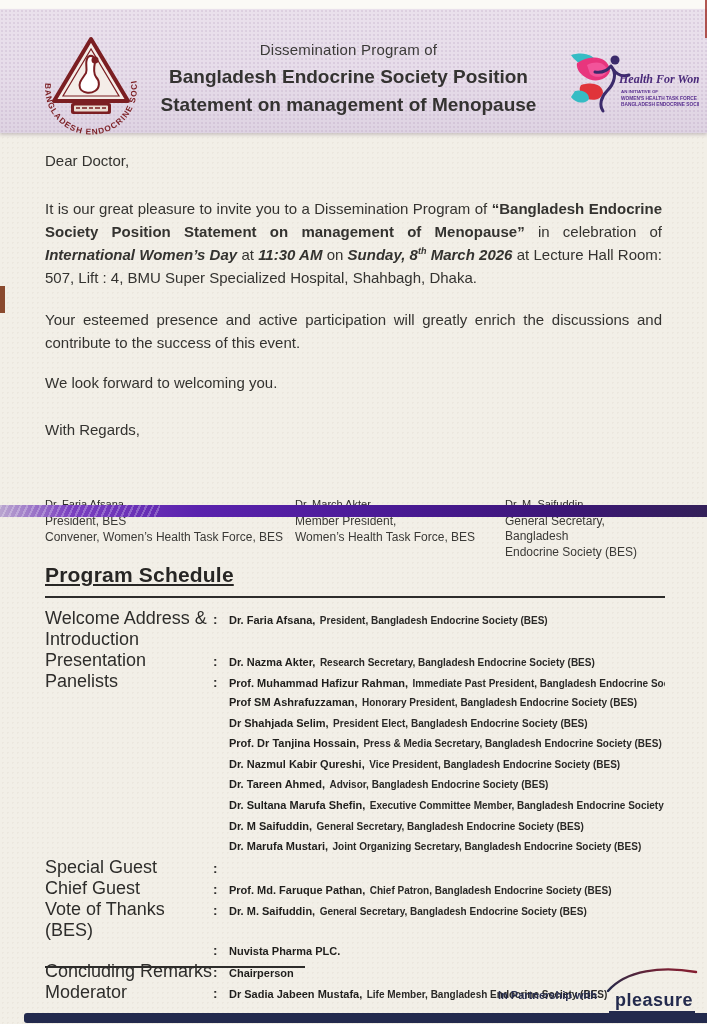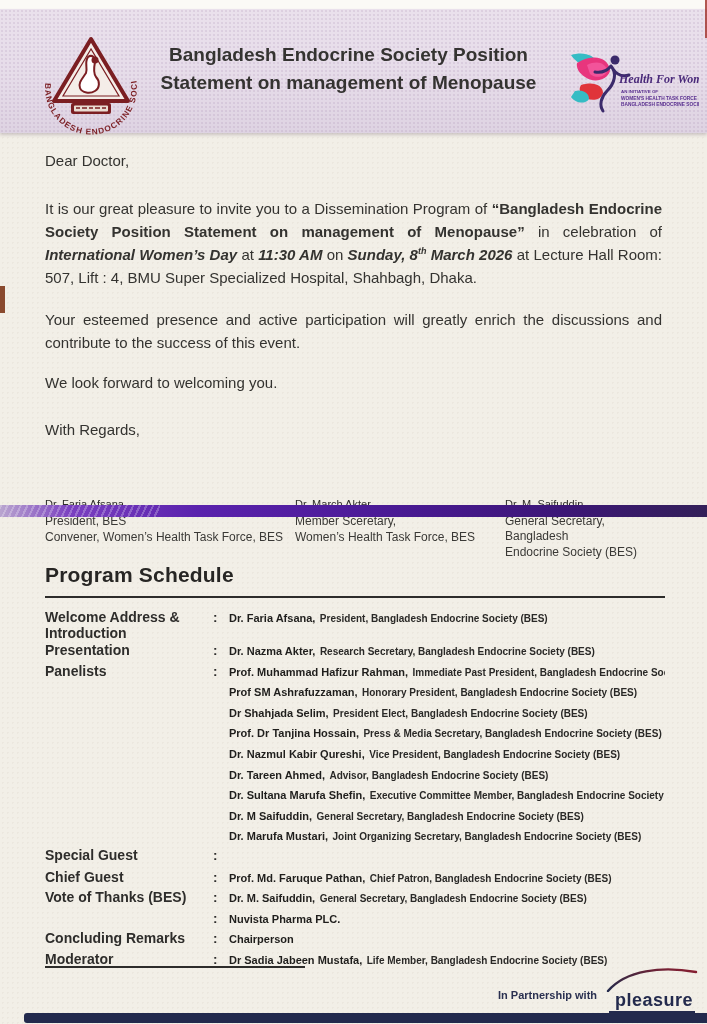--- a/index.html
+++ b/index.html
@@ -54,25 +54,25 @@
   .purple-bar {
     position:absolute; left:0; right:0; top:505px; height:12px;
     background:
       repeating-linear-gradient(115deg, rgba(255,255,255,.25) 0 2px, transparent 2px 6px),
       linear-gradient(90deg,#b9a5cf 0%, #7a3fc0 10%, #5a22ad 28%, #4a1a95 55%, #3c1676 80%, #332058 100%);
     background-size:160px 12px, auto;
     background-repeat:no-repeat, no-repeat;
   }
   
   .schedule { position:absolute; left:45px; right:42px; top:563px; }
-  .schedule-heading { font-size:21px; font-weight:700; color:#272624; letter-spacing:.2px; }
+  .schedule-heading { font-size:21px; font-weight:700; color:#272624; letter-spacing:.2px;text-decoration:underline; }
   .schedule-rule { height:2px; background:#2d2c2a; margin-top:9px; width:620px; }
   .schedule-rows { margin-top:10px; }
   .srow { display:flex; align-items:baseline; min-height:20.6px; }
-  .srow-label { width:168px; flex:none; font-size:14px; color:#2e2d2b; font-weight:700; }
+  .srow-label { width:168px; flex:none; font-size:18px; color:#2e2d2b; font-weight:400; }
   .srow-colon { width:16px; flex:none; font-size:13.5px; font-weight:700; color:#2e2d2b; }
   .srow-value { flex:1; white-space:nowrap; overflow:hidden; }
   .srow-name { font-size:11px; font-weight:700; color:#1f1e1c; }
   .srow-title { font-size:10px; font-weight:600; color:#2a2927; }
   
   .footer-rule { position:absolute; left:45px; top:966px; width:260px; height:2px; background:#2d2c2a; }
   .date-line { position:absolute; left:45px; top:974px; font-size:14.5px; color:#25242a; }
   .partnership { position:absolute; left:498px; top:989px; font-size:11px; font-weight:700; color:#2a3050; }
   .nuvista { position:absolute; left:604px; top:966px; width:96px; text-align:center; }
   .nuvista-swoosh { display:block; margin:0 auto; }
@@ -104,20 +104,21 @@
       <rect x="33" y="76" width="40" height="11" rx="2" fill="#7b1e22"></rect>
       <rect x="36" y="78.5" width="34" height="6" rx="1" fill="#e9dcd2"></rect>
       <path d="M38,81 h4 m2,0 h5 m2,0 h4 m2,0 h5 m2,0 h4" stroke="#7b1e22" stroke-width="1.6"></path>
       <path id="besArc" d="M 8,52 A 46,46 0 1 0 98,52" fill="none"></path>
       <text font-family="Liberation Sans, sans-serif" font-size="8.2" font-weight="700" fill="#7b1e22" letter-spacing="1.1">
         <textPath href="#besArc" startOffset="4">BANGLADESH ENDOCRINE SOCIETY</textPath>
       </text>
     </svg>
 
     <div class="title-block">
+      <div class="title-sub">Dissemination Program of</div>
       <div class="title-main">Bangladesh Endocrine Society Position</div>
       <div class="title-main">Statement on management of Menopause</div>
     </div>
 
     <svg class="hfw-logo" viewBox="0 0 142 76">
       <path d="M14,6 C26,2 38,6 40,14 C34,18 22,18 14,6 Z" fill="#35bcc4"></path>
       <path d="M20,14 C36,4 52,8 53,22 C50,32 36,34 28,28 C22,24 19,19 20,14 Z" fill="#e8357d"></path>
       <path d="M30,16 C40,11 49,14 50,22 C48,28 39,30 33,25 Z" fill="#f2549a"></path>
       <path d="M24,36 C36,32 46,36 46,44 C44,52 32,53 26,47 C22,43 22,39 24,36 Z" fill="#e0343a"></path>
       <path d="M18,42 C26,40 32,44 32,50 C28,56 18,54 14,48 Z" fill="#35bcc4"></path>
@@ -138,21 +139,21 @@
     <p style="margin-top:24px;">With Regards,</p>
 
     <div class="signatures">
       <div class="sig-col">
         <div class="sig-name">Dr. Faria Afsana</div>
         <div class="sig-role">President, BES</div>
         <div class="sig-role">Convener, Women’s Health Task Force, BES</div>
       </div>
       <div class="sig-col">
         <div class="sig-name">Dr. March Akter</div>
-        <div class="sig-role">Member Sceretary,</div>
+        <div class="sig-role">Member President,</div>
         <div class="sig-role">Women’s Health Task Force, BES</div>
       </div>
       <div class="sig-col">
         <div class="sig-name">Dr. M. Saifuddin</div>
         <div class="sig-role">General Secretary, Bangladesh</div>
         <div class="sig-role">Endocrine Society (BES)</div>
       </div>
     </div>
   </div>
 

